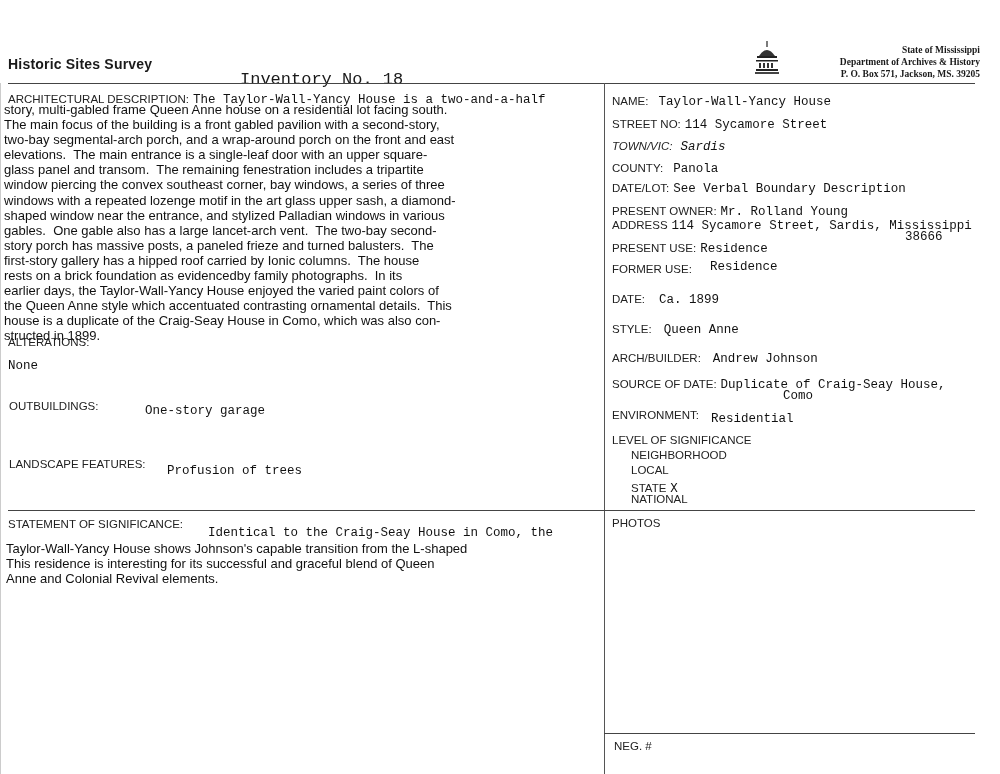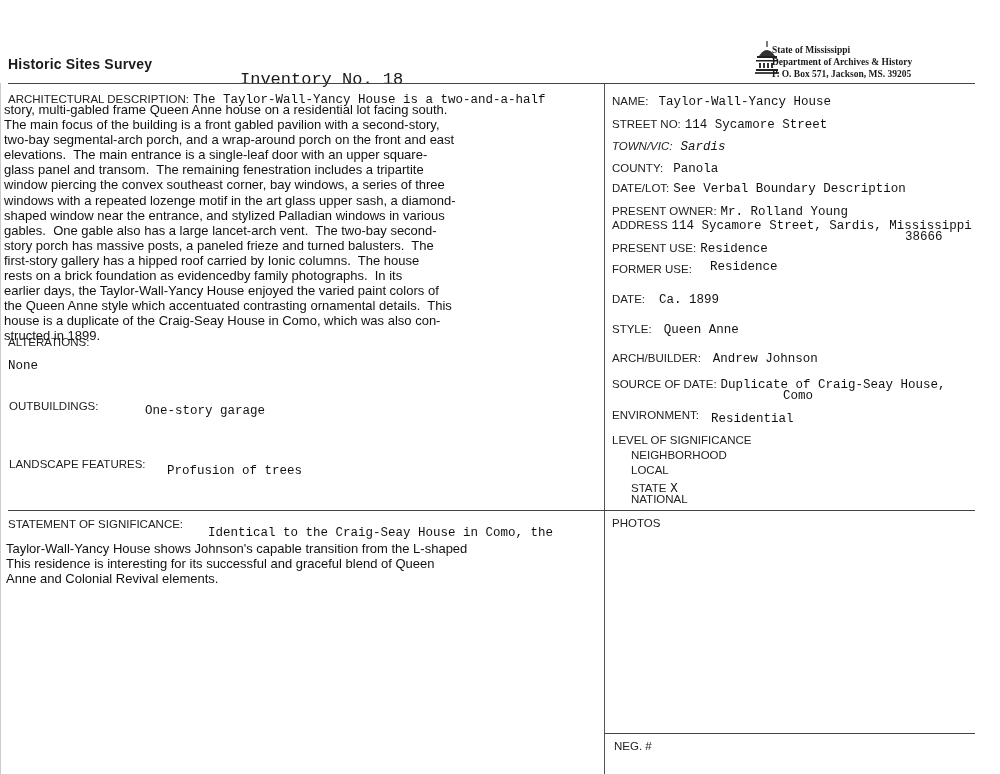--- a/index.html
+++ b/index.html
@@ -5,21 +5,21 @@
   html, body { margin:0; padding:0; background:#fff; }
   body { width:1000px; height:774px; position:relative; overflow:hidden; color:#1a1a1a; }
   .sans { font-family:"Liberation Sans", sans-serif; }
   .mono { font-family:"Liberation Mono", "DejaVu Sans Mono", monospace; }
   .abs { position:absolute; }
   .title { left:8px; top:56px; font-size:14px; font-weight:bold; letter-spacing:0.2px; }
   .inv { left:240px; top:70px; font-size:17px; }
   .hline { position:absolute; height:1px; background:#444; }
   .vline { position:absolute; width:1px; background:#555; }
   .seal { left:753px; top:40px; width:28px; height:36px; }
-  .agency { left:772px; top:44px; width:180px; text-align:left; font-family:"Liberation Serif", serif; font-weight:bold; font-size:9.5px; line-height:12px; }
+  .agency { left:800px; top:44px; width:180px; text-align:right; font-family:"Liberation Serif", serif; font-weight:bold; font-size:9.5px; line-height:12px; }
   .lbl { font-family:"Liberation Sans", sans-serif; font-size:11.5px; color:#222; }
   .val { font-family:"Liberation Mono", monospace; font-size:12.5px; color:#111; }
   .para { font-family:Liberation Sans, sans-serif; font-size:13px; line-height:15.1px; white-space:pre; color:#111; }
   .row { position:absolute; white-space:nowrap; }
 </style>
 </head>
 <body>
 
 <div class="abs title sans">Historic Sites Survey</div>
 <div class="abs inv mono">Inventory No. 18</div>

